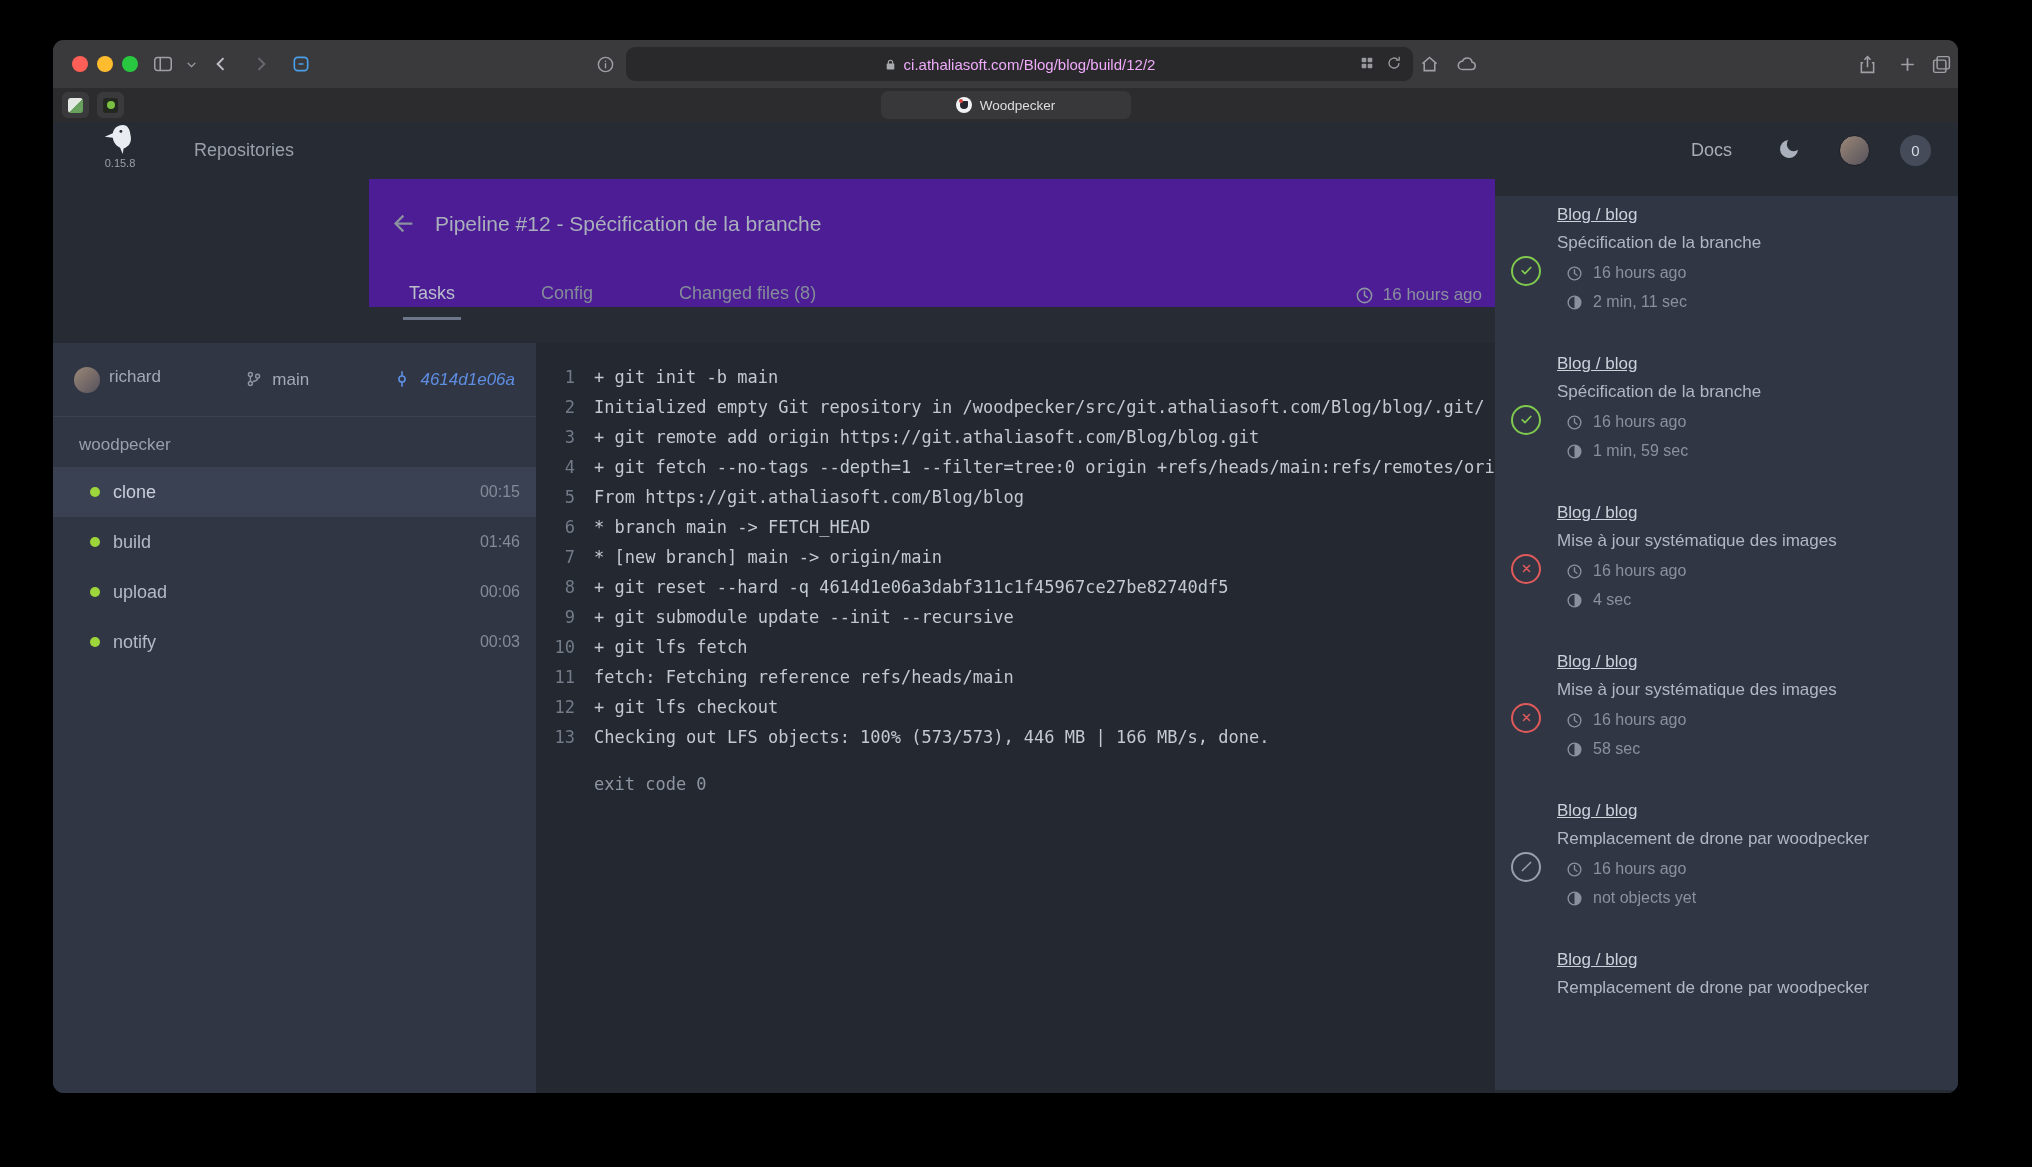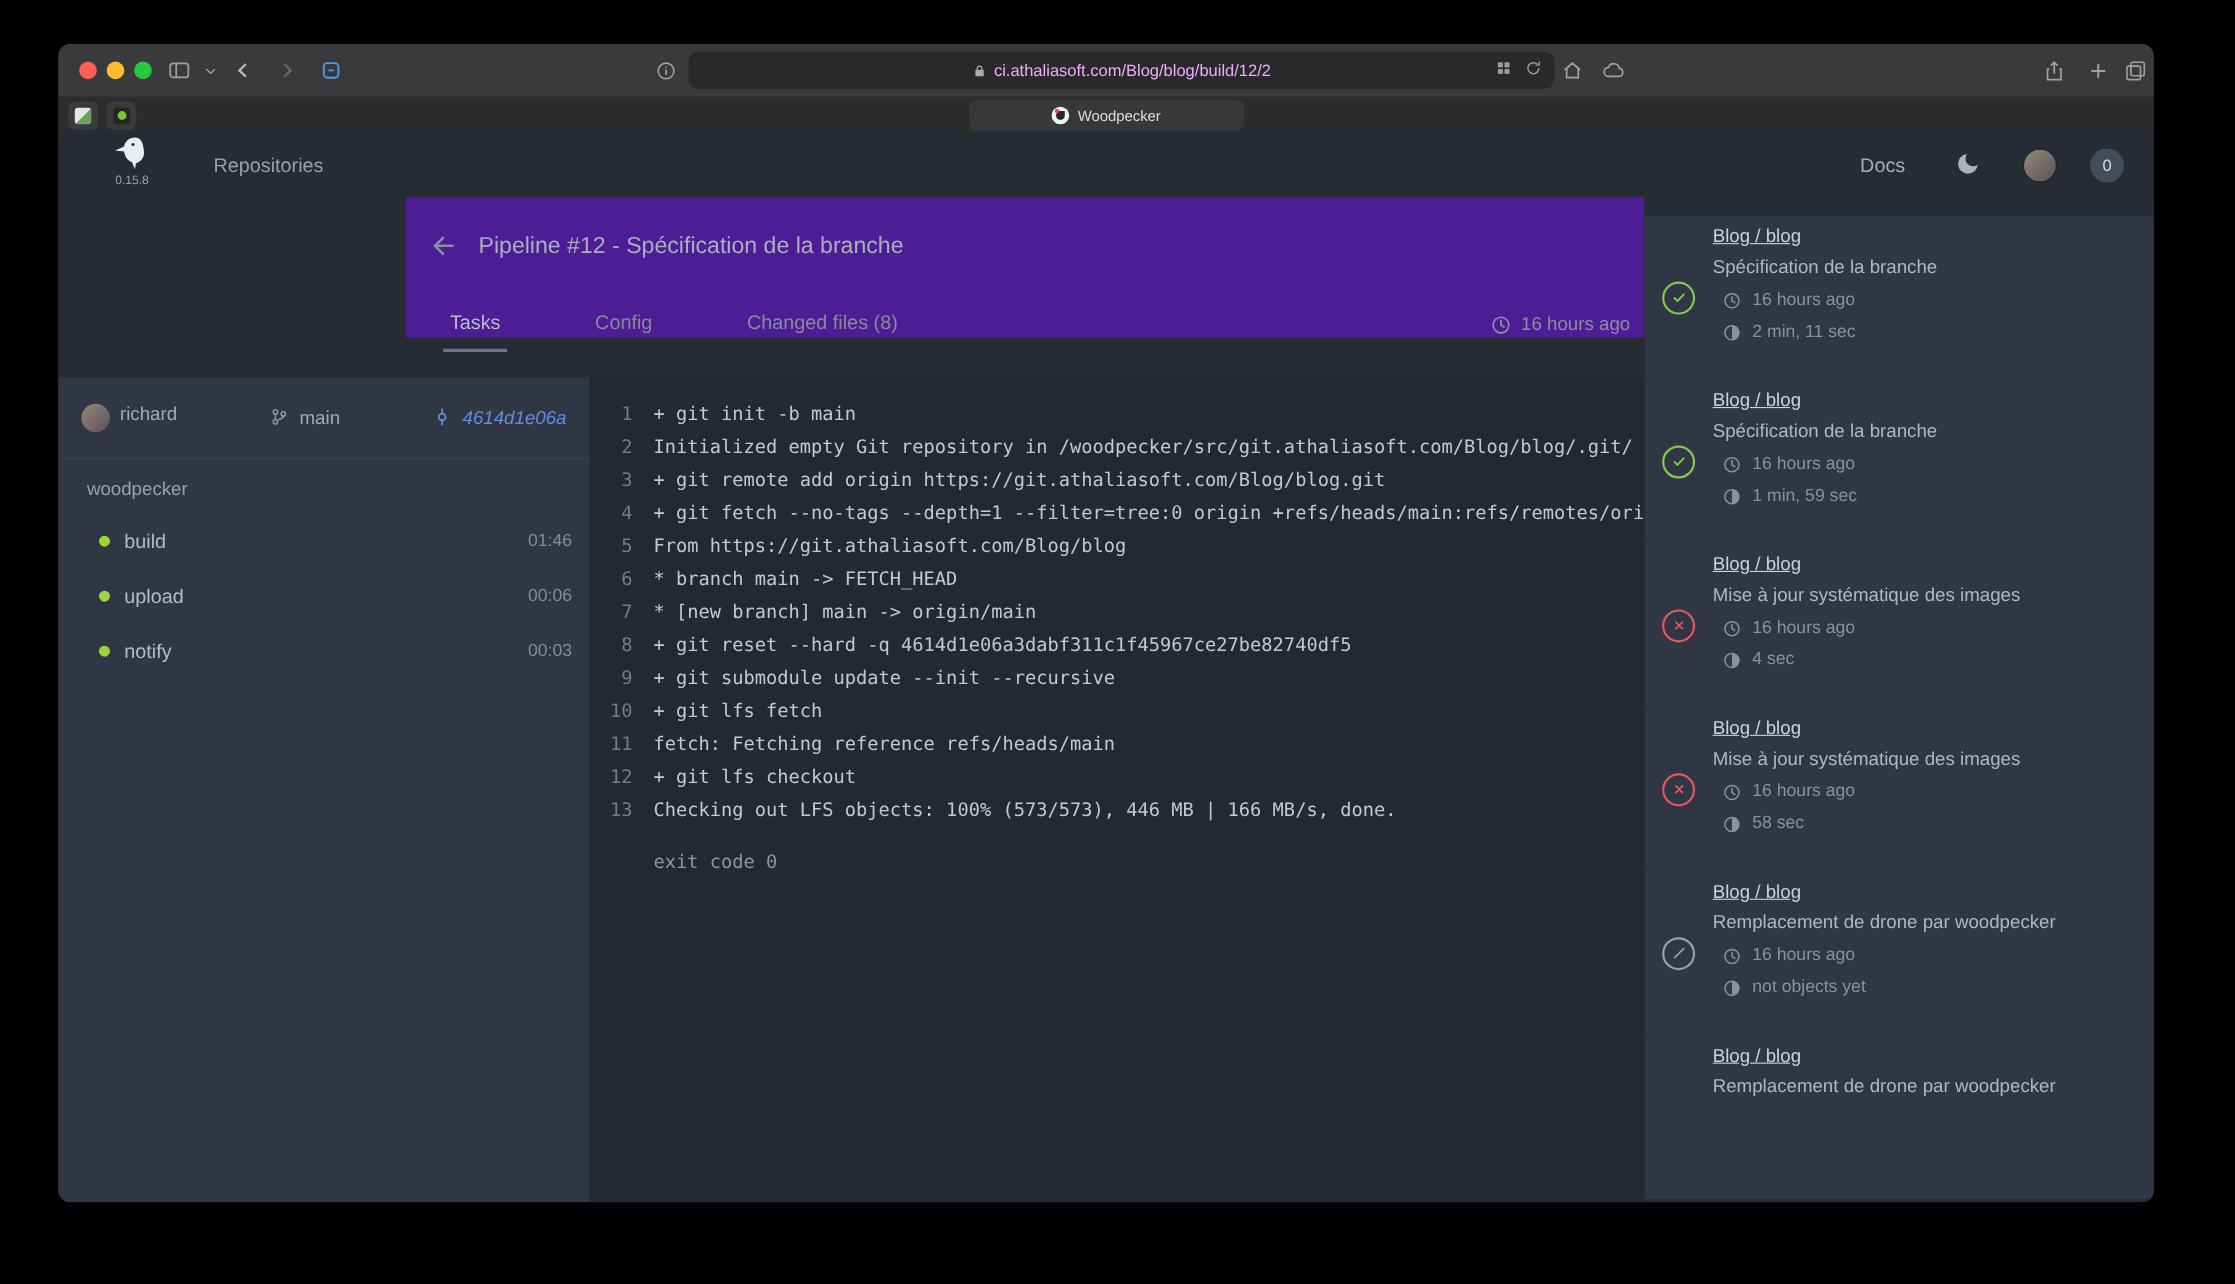--- a/index.html
+++ b/index.html
@@ -293,20 +293,25 @@
               <svg width="18" height="18" viewBox="0 0 20 20" fill="none" stroke="currentColor" stroke-width="1.8">
                   <circle cx="10" cy="10" r="3.4"></circle>
                   <path d="M10 1.5v5M10 13.5v5"></path>
                 </svg>
             </span>
             <span class="commit-link">4614d1e06a</span>
           </span>
         </div>
         <div class="wf-label">woodpecker</div>
         <div>
+          <div class="step-row active">
+            <span class="dot"></span>
+            <span>clone</span>
+            <span class="step-dur">00:15</span>
+          </div>
           <div class="step-row">
             <span class="dot"></span>
             <span>build</span>
             <span class="step-dur">01:46</span>
           </div>
           <div class="step-row">
             <span class="dot"></span>
             <span>upload</span>
             <span class="step-dur">00:06</span>
           </div>

